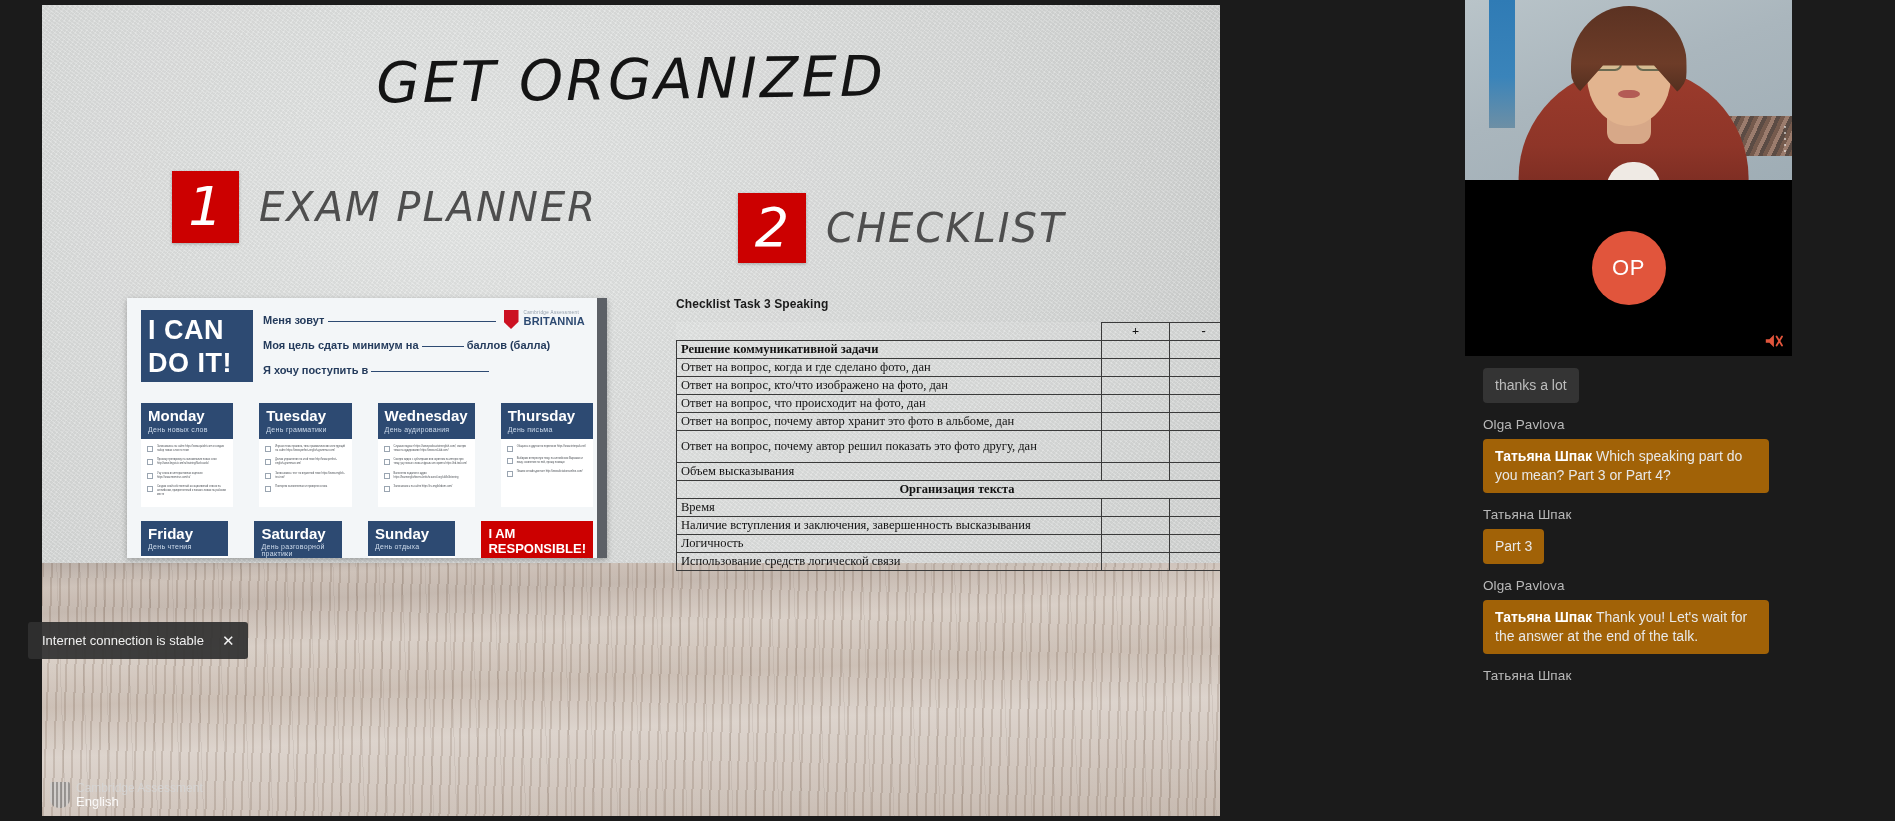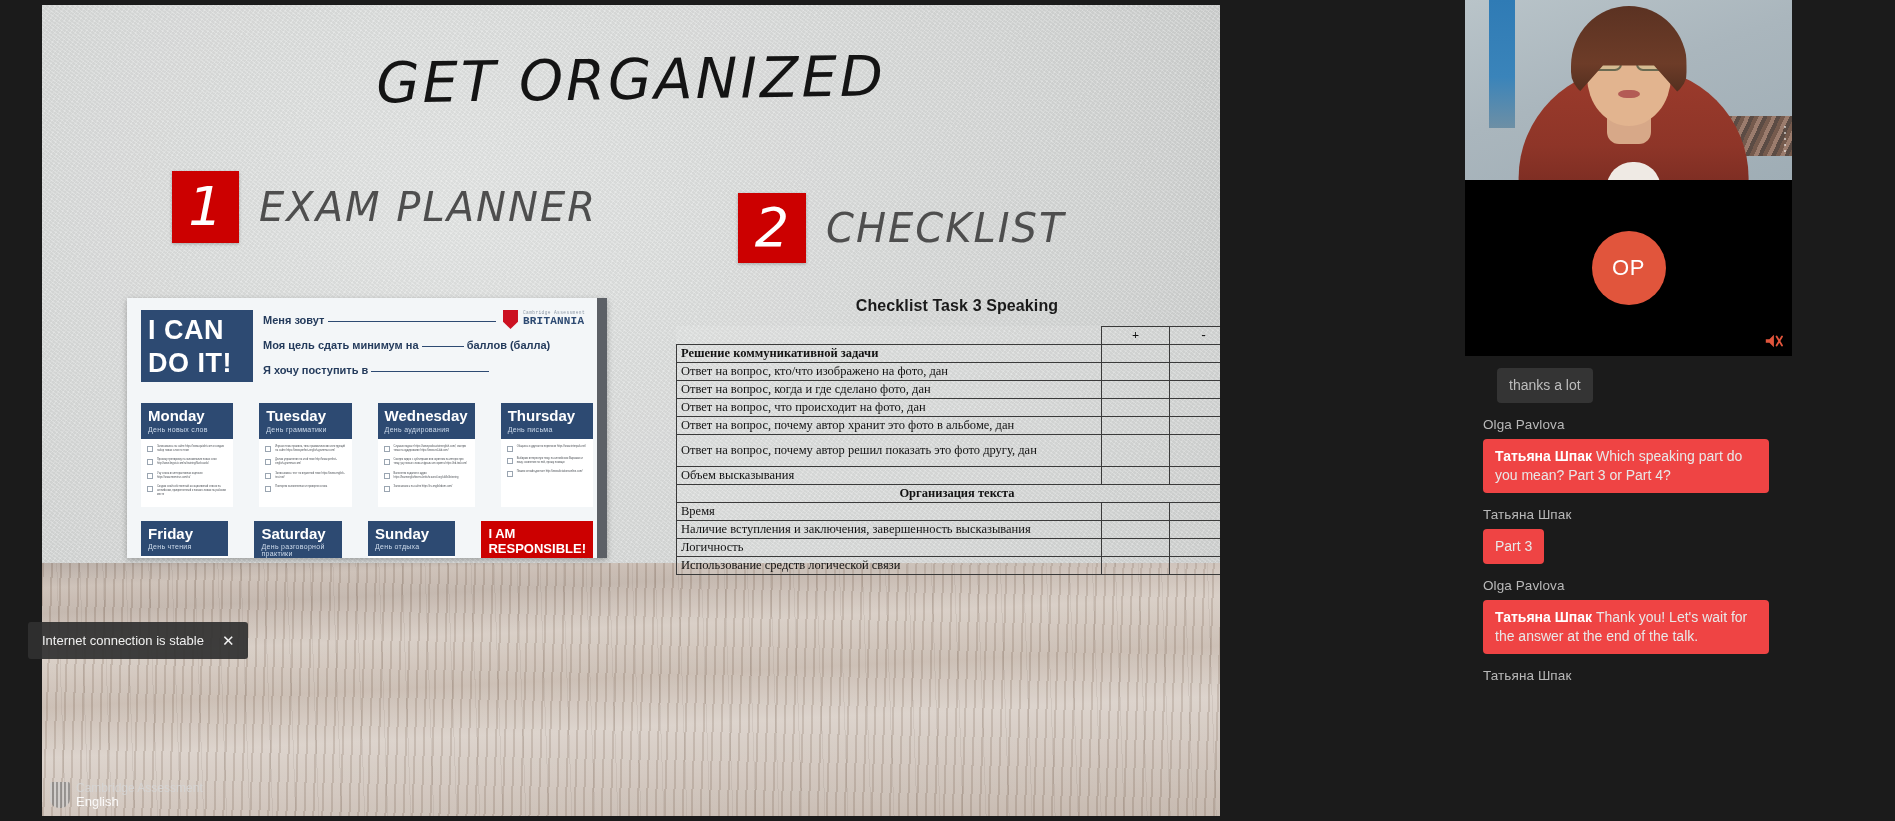--- a/index.html
+++ b/index.html
@@ -124,21 +124,21 @@
     color: #243b5c;
     margin-bottom: 13px;
     white-space: nowrap;
   }
   .rule { display: inline-block; border-bottom: 1.6px solid #2d4a72; vertical-align: 2px; }
   .rule.long { width: 168px; }
   .rule.short { width: 42px; }
   .rule.mid { width: 118px; }
   .britannia {
     position: absolute; right: 22px; top: 12px;
-    display: flex; align-items: center; gap: 5px; font-family: Liberation Mono, monospace;
+    display: flex; align-items: center; gap: 5px;
   }
   .brit-shield {
     width: 15px; height: 19px;
     background: #cc1122;
     clip-path: polygon(0 0, 100% 0, 100% 62%, 50% 100%, 0 62%);
   }
   .brit-text { line-height: 1.05; }
   .brit-sub { font-size: 4.5px; color: #8d99a6; letter-spacing: .4px; }
   .brit-name { font-size: 11px; font-weight: 700; color: #2d4a72; letter-spacing: .2px; }
 
@@ -170,22 +170,21 @@
     color: #4a4f55;
     word-break: break-word;
   }
   .prize-card { background: #cc0000; }
   .prize-card .day-head { background: #cc0000; }
   .prize-card .day-name { font-size: 13px; line-height: 15px; }
 
   
   .checklist { position: absolute; left: 634px; top: 292px; width: 562px; }
   .checklist-title {
-    text-align: center;
-    font-size: 16px;
+    font-size: 12px;
     font-weight: 700;
     color: #1a1a1a;
     margin-bottom: 11px;
     letter-spacing: .1px;
   }
   table.cl {
     width: 100%;
     border-collapse: collapse;
     font-family: "Liberation Serif", serif;
     font-size: 12.5px;
@@ -342,31 +341,30 @@
   .chat-row { margin-bottom: 6px; }
   .chat-sender {
     font-size: 13.5px;
     color: #b9b9b9;
     margin: 14px 0 7px 0;
     letter-spacing: .1px;
   }
   .bubble {
     display: inline-block;
     max-width: 286px;
-    background: #ef4444;
+    background: #a16207;
     color: #e8e8e8;
     border-radius: 4px;
     padding: 8px 12px;
     font-size: 14px;
     line-height: 19px;
   }
   .bubble.self {
     background: #343434;
     color: #bdbdbd;
-    margin-left: 14px;
   }
   .bubble b { color: #ffffff; font-weight: 700; }
 </style>
 </head>
 <body>
 
 <div class="app">
 
   <div class="stage">
     <div class="stage-floor"></div>
@@ -559,26 +557,26 @@
               <td style="border: none; background: transparent;"></td>
               <td class="plusminus">+</td>
               <td class="plusminus">-</td>
             </tr>
             <tr>
               <td class="head">Решение коммуникативной задачи</td>
               <td class="mark"></td>
               <td class="mark"></td>
             </tr>
             <tr>
+              <td>Ответ на вопрос, когда и где сделано фото, дан</td>
+              <td class="mark"></td>
+              <td class="mark"></td>
+            </tr>
+            <tr>
               <td>Ответ на вопрос, кто/что изображено на фото, дан</td>
-              <td class="mark"></td>
-              <td class="mark"></td>
-            </tr>
-            <tr>
-              <td>Ответ на вопрос, когда и где сделано фото, дан</td>
               <td class="mark"></td>
               <td class="mark"></td>
             </tr>
             <tr>
               <td>Ответ на вопрос, что происходит на фото, дан</td>
               <td class="mark"></td>
               <td class="mark"></td>
             </tr>
             <tr>
               <td>Ответ на вопрос, почему  автор хранит это фото в альбоме, дан</td>

